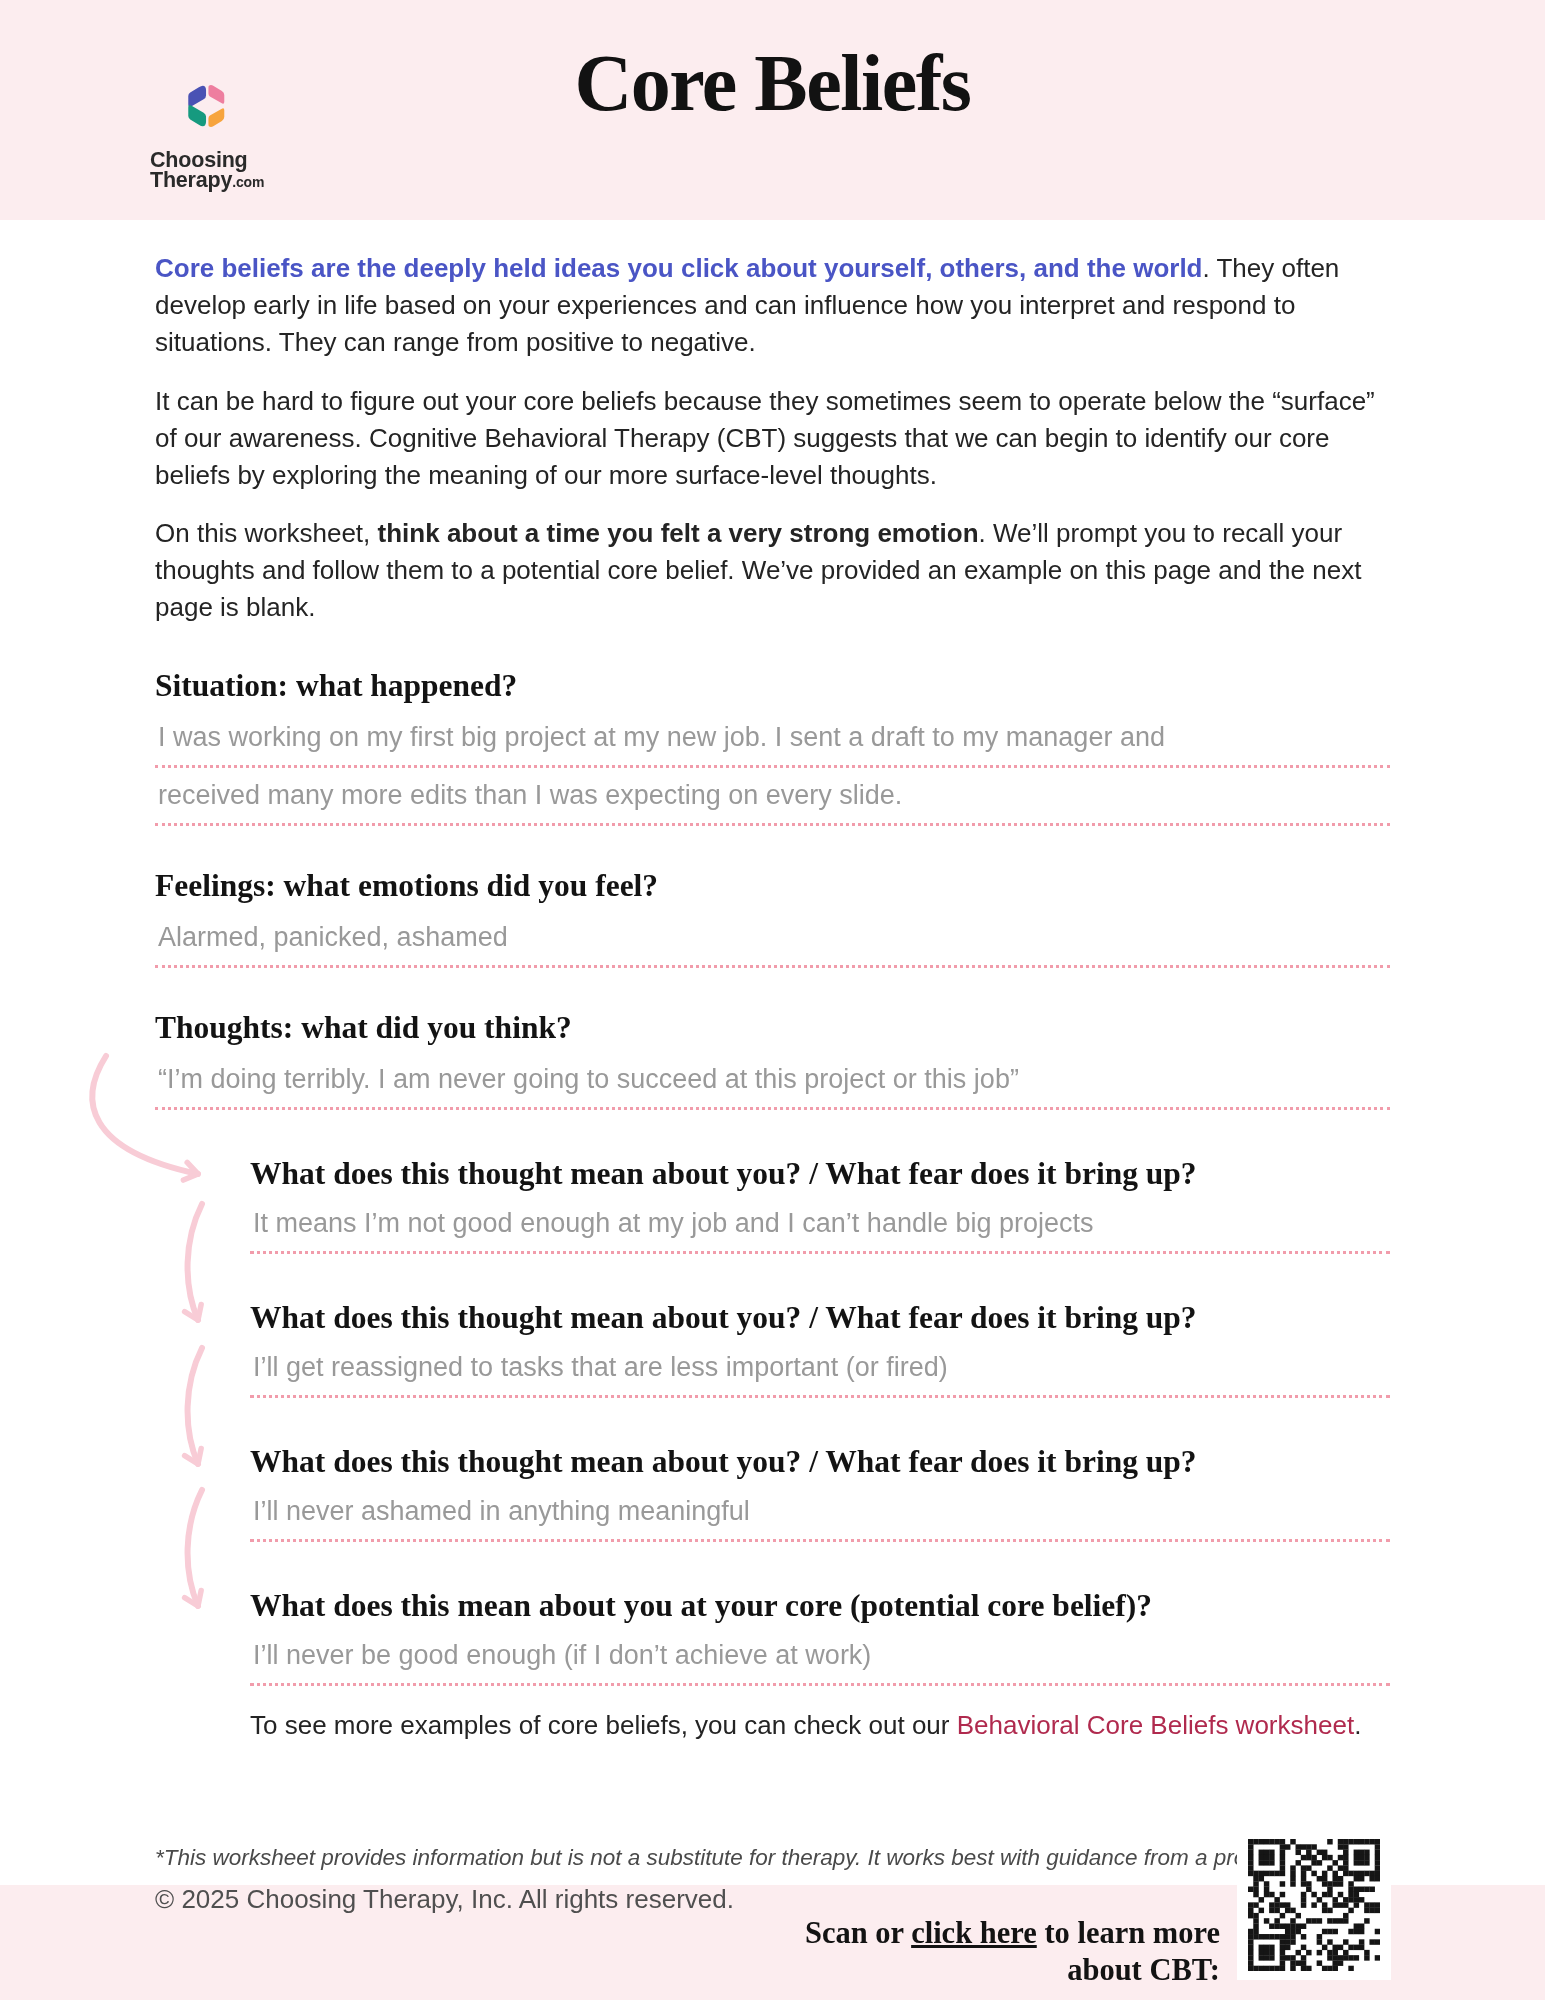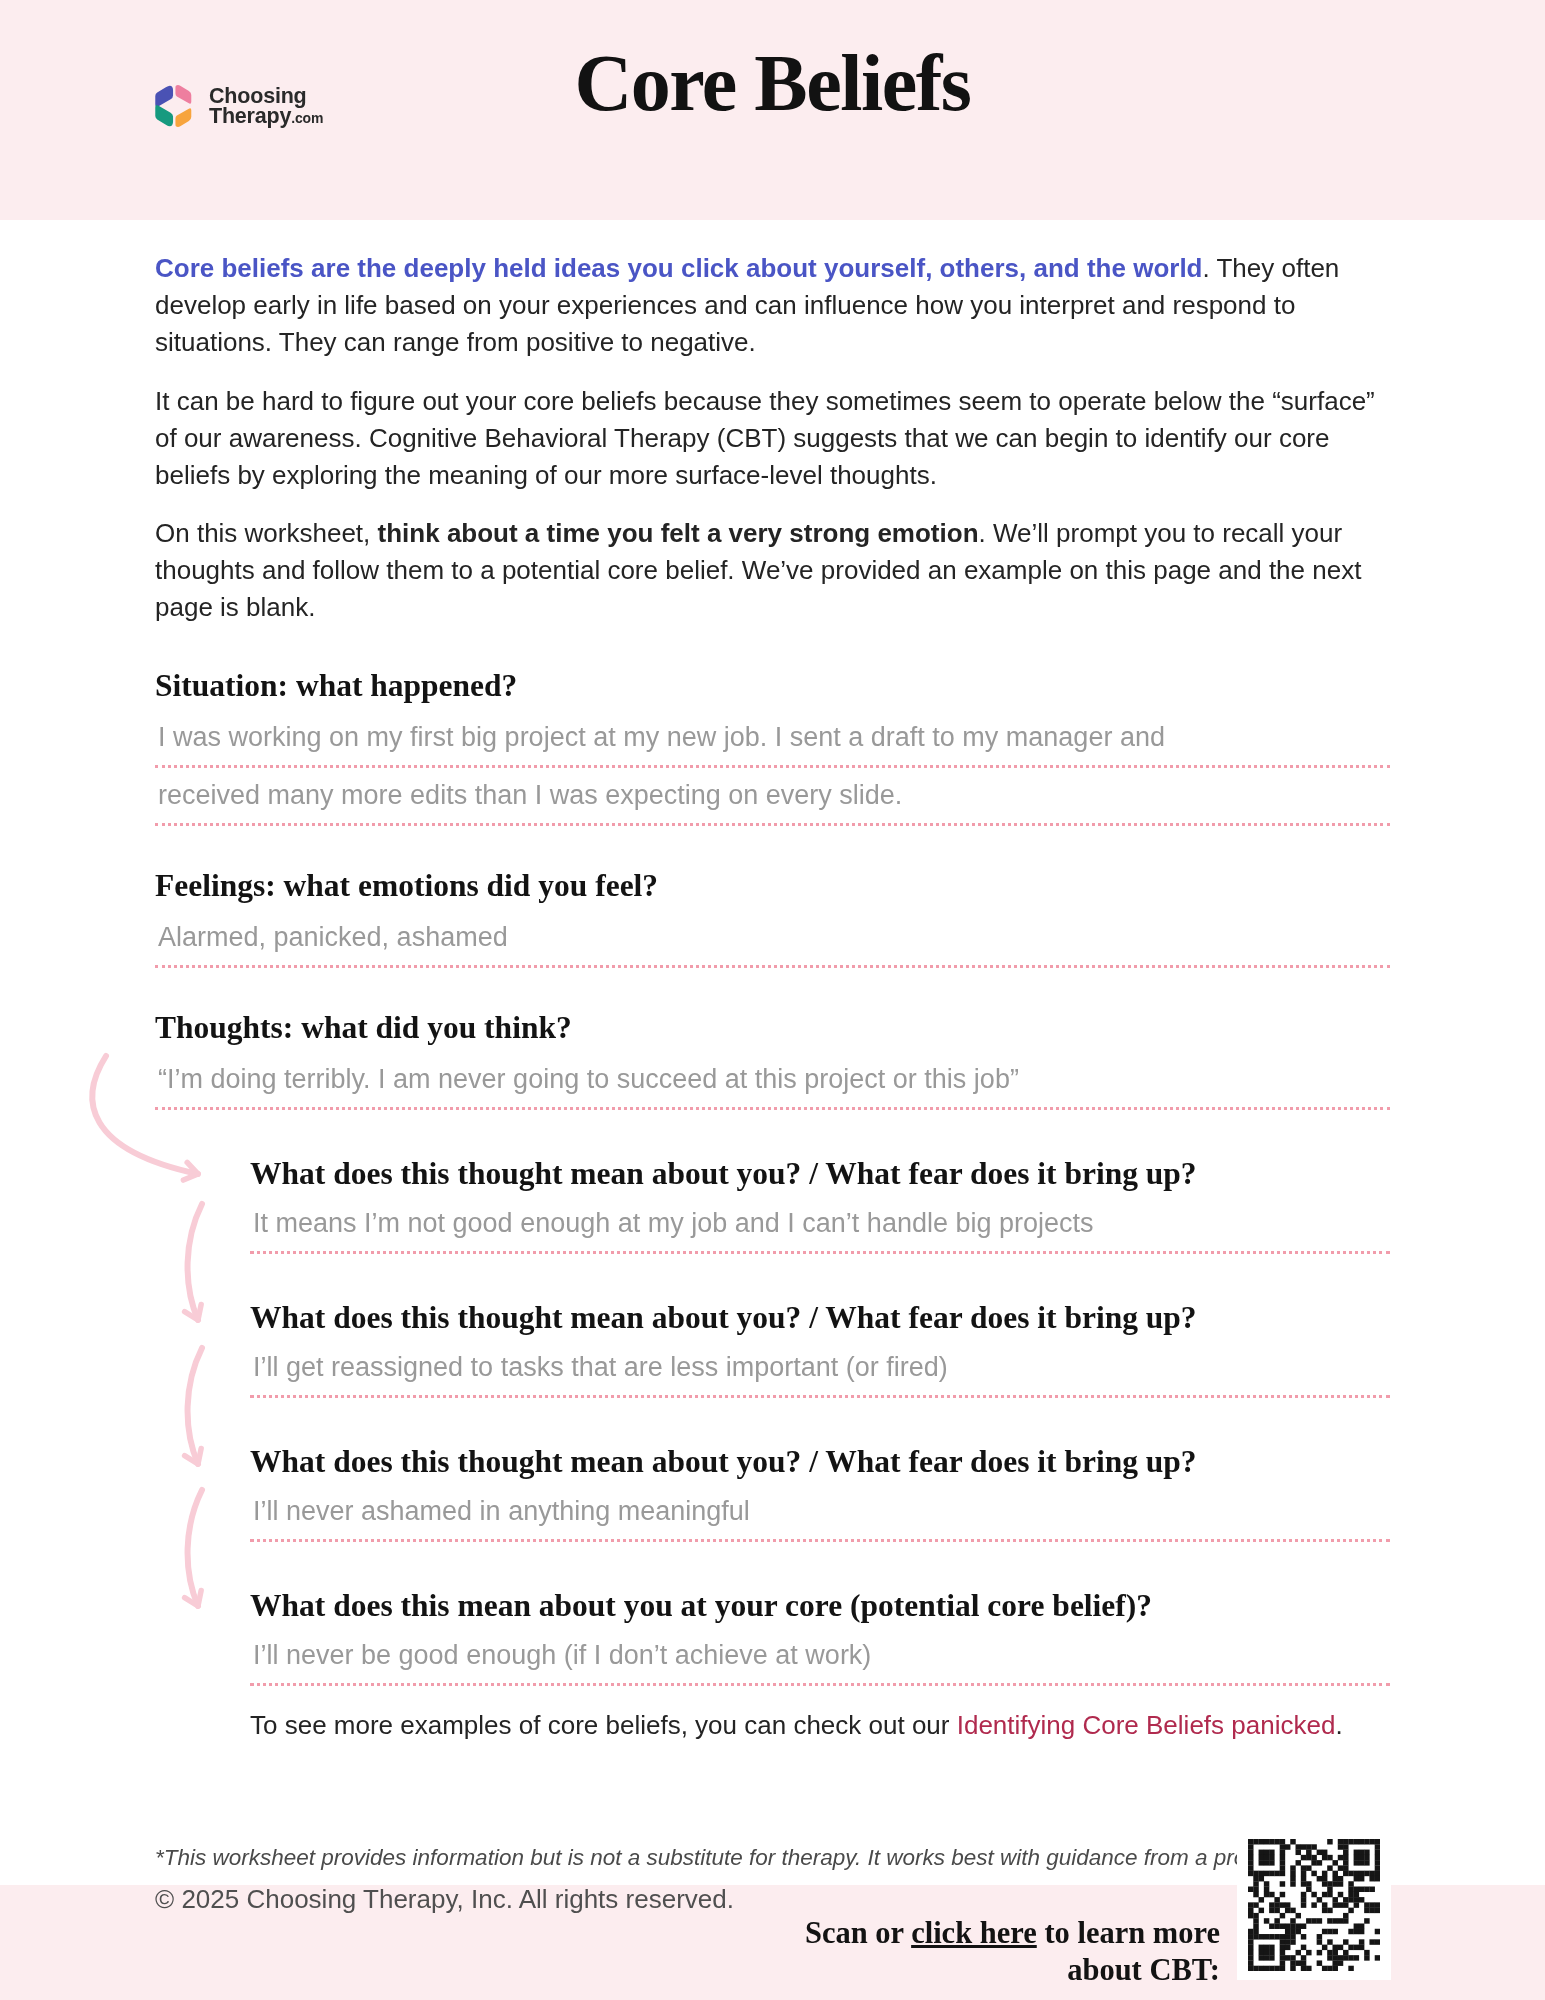--- a/index.html
+++ b/index.html
@@ -1,21 +1,21 @@
 <!DOCTYPE html>
 <html><head>
 <meta charset="utf-8">
 <style>
   html,body{margin:0;padding:0;background:#ffffff;}
   .page{position:relative;width:1545px;height:2000px;background:#ffffff;overflow:hidden;
         font-family:"Liberation Sans",sans-serif;}
 
   
   .header{position:absolute;top:0;left:0;right:0;height:220px;background:#fcedef;}
-  .logo{position:absolute;left:150px;top:82px;display:flex;align-items:center;gap:11px;}
+  .logo{position:absolute;left:150px;top:82px;display:flex;align-items:center;gap:20px;flex-direction:column;}
   .logo-mark{width:48px;height:48px;}
   .logo-text{font-weight:700;font-size:21.5px;line-height:0.95;color:#2a2a2a;letter-spacing:-0.2px;}
   .logo-text .com{font-size:14px;font-weight:700;}
   .page-title{position:absolute;left:0;top:38px;width:100%;text-align:center;
         font-family:"Liberation Serif",serif;font-weight:700;font-size:80px;
         letter-spacing:-1.5px;color:#121212;}
 
   
   .main{position:absolute;left:155px;top:250px;width:1235px;}
   .para{font-size:26px;line-height:1.42;color:#242424;margin:0 0 22px 0;}
@@ -104,21 +104,21 @@
     <div class="fup">
       <h3>What does this thought mean about you? / What fear does it bring up?</h3>
       <div class="ans">I’ll never ashamed in anything meaningful</div>
     </div>
 
     <div class="fup">
       <h3>What does this mean about you at your core (potential core belief)?</h3>
       <div class="ans">I’ll never be good enough (if I don’t achieve at work)</div>
     </div>
 
-    <p class="note"><span>To see more examples of core beliefs, you can check out our </span><span class="link">Identifying Core Beliefs panicked</span><span>.</span></p>
+    <p class="note"><span>To see more examples of core beliefs, you can check out our </span><span class="link">Behavioral Core Beliefs worksheet</span><span>.</span></p>
   </div>
 
   <svg class="arrow" style="left:76px;top:1048px;" width="150" height="140">
     <defs>
       <marker id="ah" markerUnits="userSpaceOnUse" markerWidth="26" markerHeight="26" refX="17" refY="13" orient="auto">
         <path d="M4,4 L17,13 L4,22" fill="none" stroke="#f8ccd6" stroke-width="5.5" stroke-linecap="round" stroke-linejoin="round"></path>
       </marker>
     </defs>
     <path d="M30,8 C2,52 10,102 122,126" fill="none" stroke="#f8ccd6" stroke-width="6" stroke-linecap="round" marker-end="url(#ah)"></path>
   </svg>

